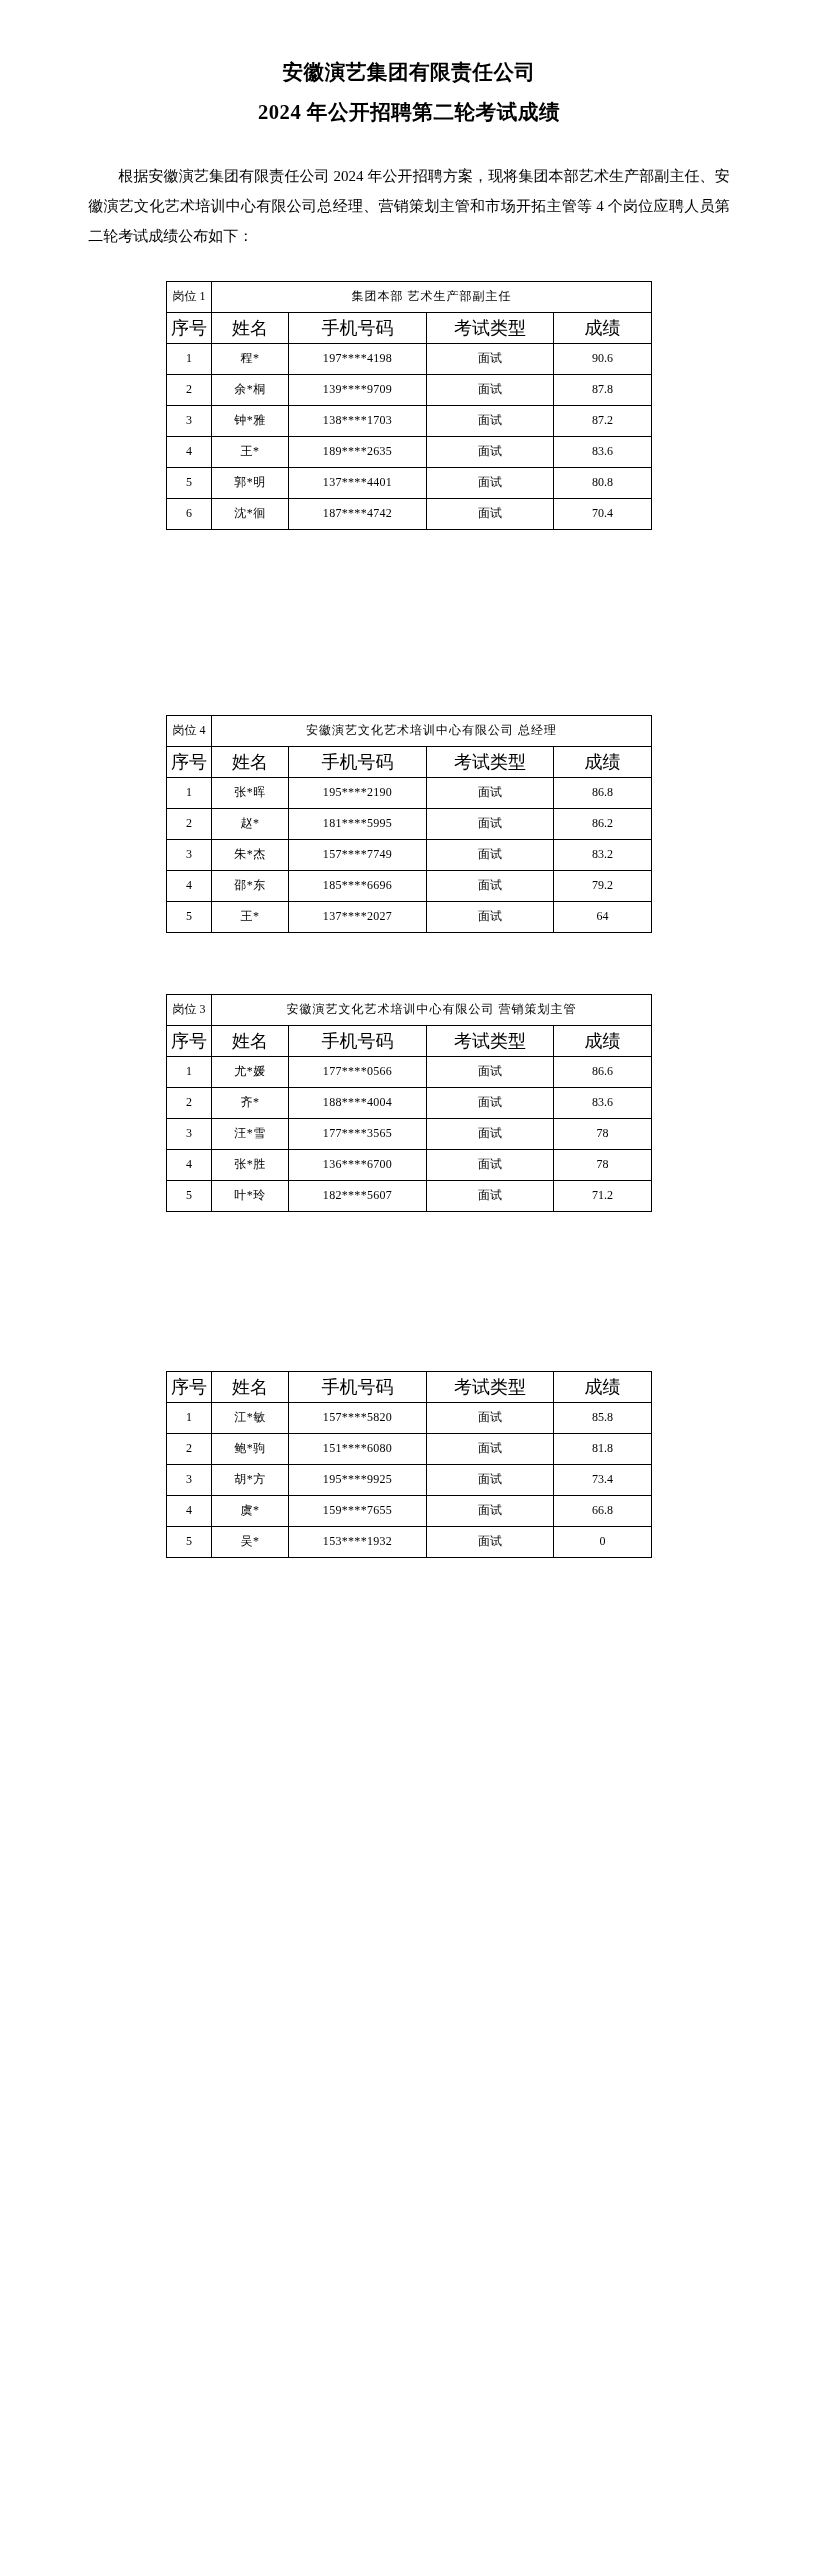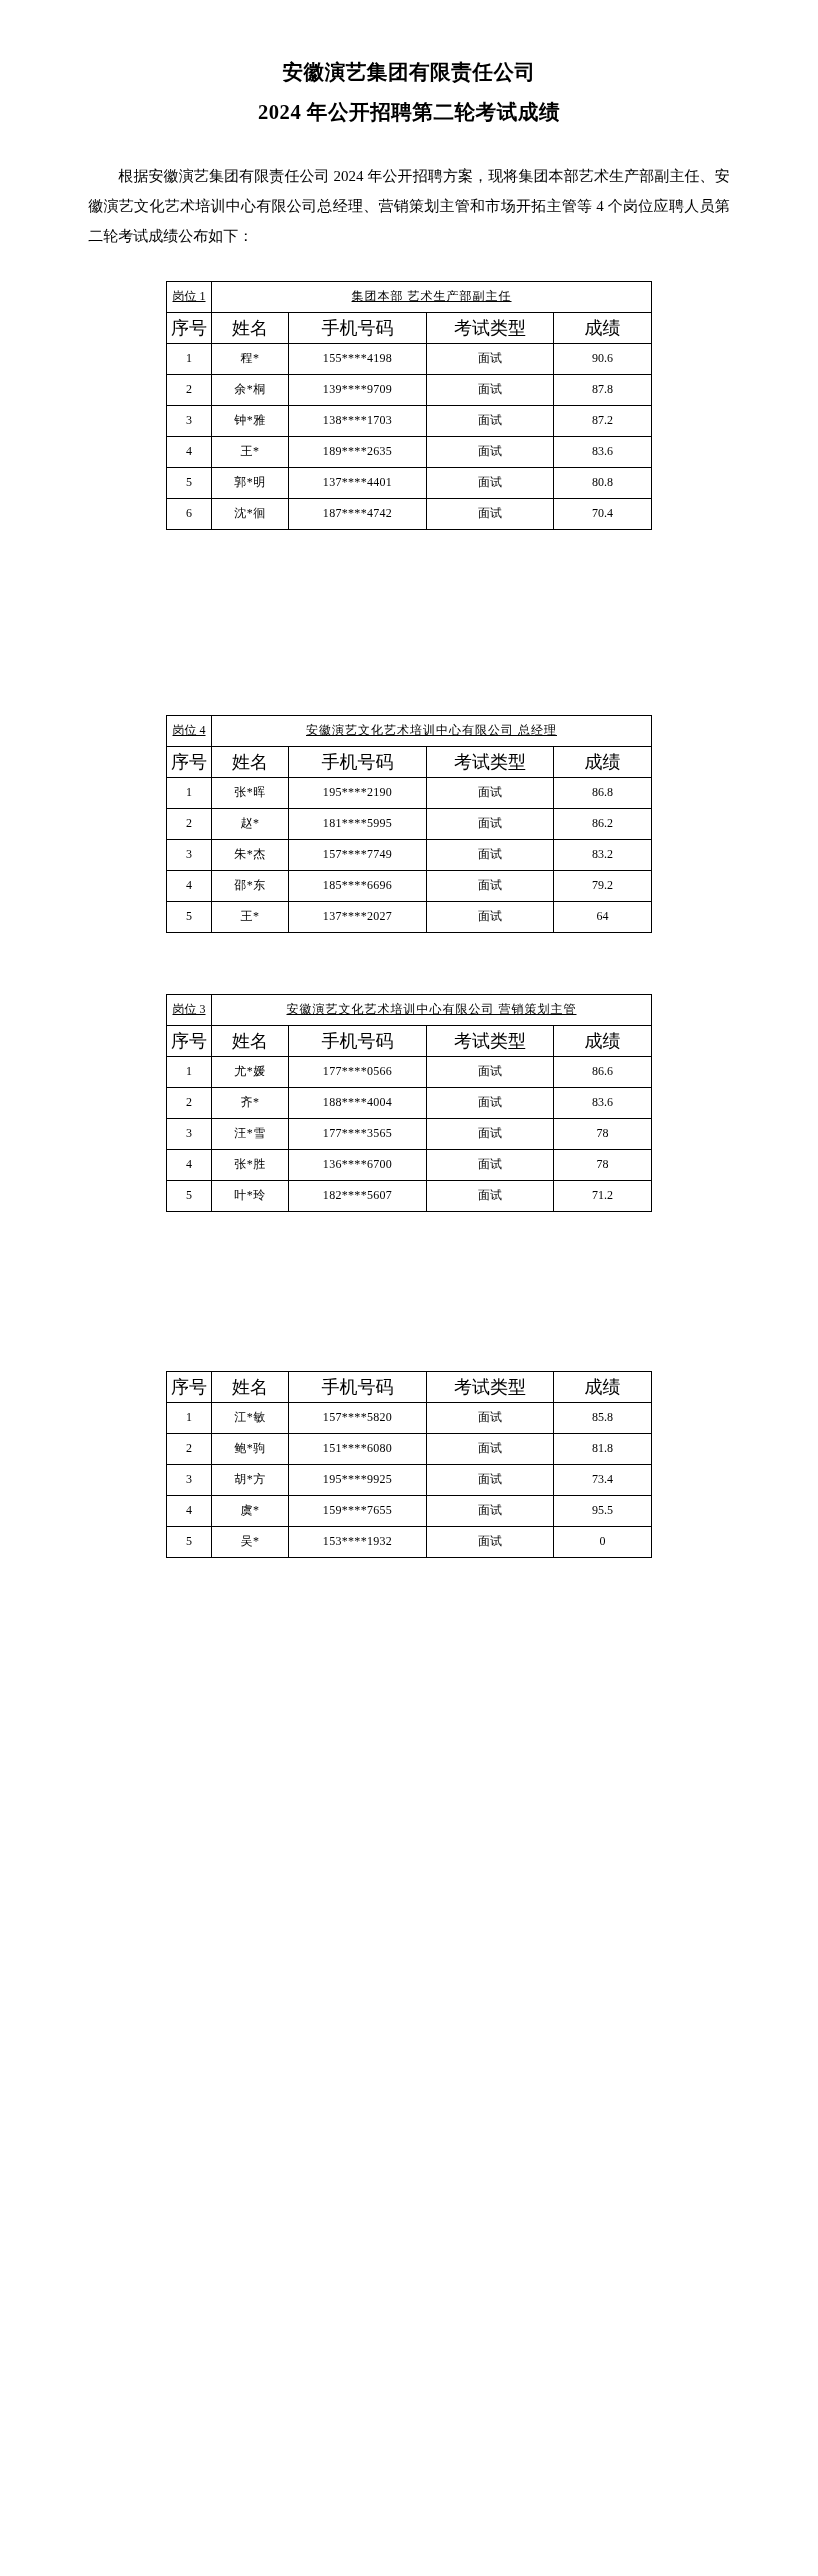--- a/index.html
+++ b/index.html
@@ -57,21 +57,20 @@
   table.grade-table td, table.grade-table th {
     border: 0.5px solid #000000;
     text-align: center;
     vertical-align: middle;
     height: 28px;
     padding: 1px 2.1px;
     font-weight: normal;
   }
   .post-head td {
     height: 30px;
-    text-decoration: underline;
   }
   .post-label {
     font-size: 12px;
     white-space: nowrap;
   }
   .post-name {
     font-weight: bold;
     font-size: 12px;
     letter-spacing: 1px;
     white-space: nowrap;
@@ -118,21 +117,21 @@
         <tr class="col-head">
           <td>序号</td>
           <td>姓名</td>
           <td>手机号码</td>
           <td>考试类型</td>
           <td>成绩</td>
         </tr>
         <tr>
           <td>1</td>
           <td class="cell-name">程*</td>
-          <td class="cell-phone">155****4198</td>
+          <td class="cell-phone">197****4198</td>
           <td>面试</td>
           <td>90.6</td>
         </tr>
         <tr>
           <td>2</td>
           <td class="cell-name">余*桐</td>
           <td class="cell-phone">139****9709</td>
           <td>面试</td>
           <td>87.8</td>
         </tr>
@@ -330,21 +329,21 @@
           <td class="cell-name">胡*方</td>
           <td class="cell-phone">195****9925</td>
           <td>面试</td>
           <td>73.4</td>
         </tr>
         <tr>
           <td>4</td>
           <td class="cell-name">虞*</td>
           <td class="cell-phone">159****7655</td>
           <td>面试</td>
-          <td>95.5</td>
+          <td>66.8</td>
         </tr>
         <tr>
           <td>5</td>
           <td class="cell-name">吴*</td>
           <td class="cell-phone">153****1932</td>
           <td>面试</td>
           <td>0</td>
         </tr>
       </tbody>
     </table>

